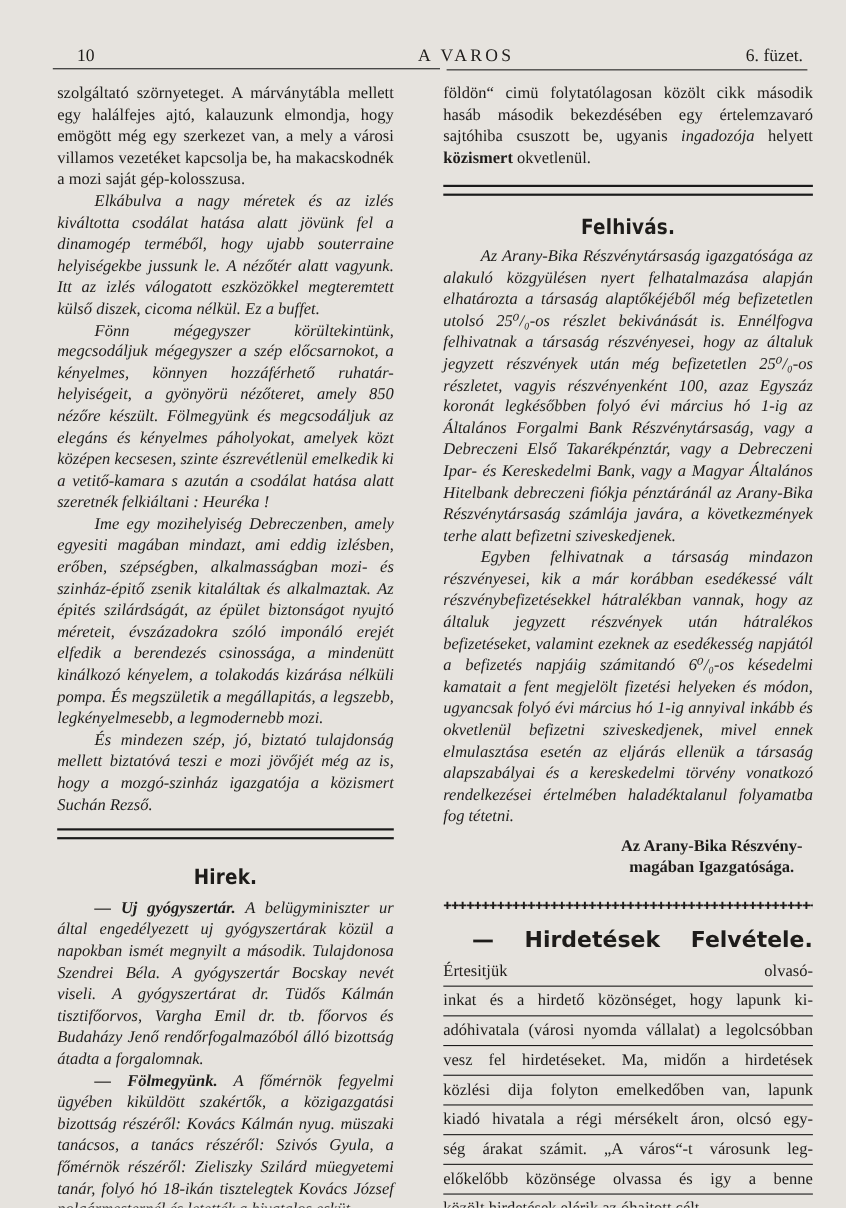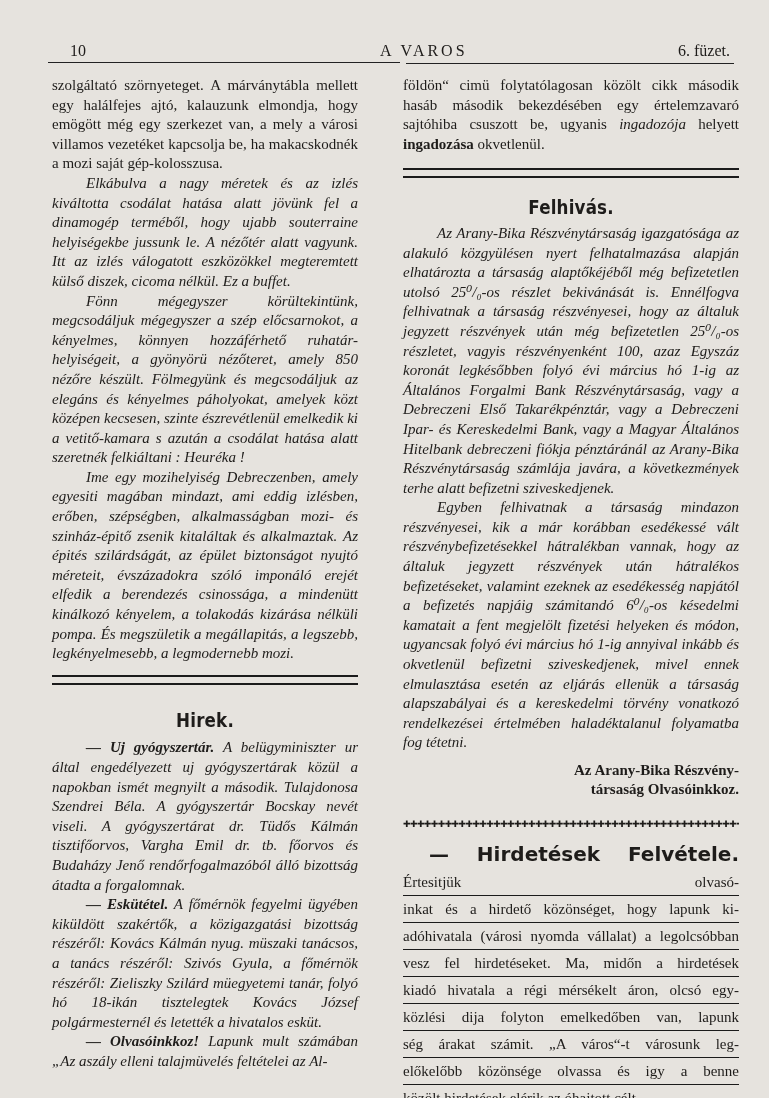--- a/index.html
+++ b/index.html
@@ -27,21 +27,21 @@
   .col p { margin:0; text-indent:0; hyphens:manual; }
   .col p.ind { text-indent:34px;font-style:italic; }
 
   .dbl { margin:11px 0 0 0; height:6px; border-top:2.4px solid #1b1b1b; border-bottom:2.4px solid #1b1b1b; }
   .heading {
     font-family:"DejaVu Sans","Liberation Sans",sans-serif; font-weight:bold;
     font-size:19px; text-align:center; letter-spacing:0.2px; transform:scaleX(0.88);
   }
   b.bold { font-weight:bold; }
   i.ital { font-style:italic; }
-  .sig { text-align:right; font-weight:bold; padding-left:152px; line-height:19px; margin-top:8px; }
+  .sig { text-align:center; font-weight:bold; padding-left:152px; line-height:19px; margin-top:8px; }
   .crosses { font-family:"DejaVu Sans",sans-serif; font-size:9px; letter-spacing:-0.6px; white-space:nowrap; overflow:hidden; font-weight:bold; }
   .ad p { margin:0; line-height:26px; border-bottom:1.8px solid #1b1b1b; text-align:justify; text-align-last:justify; }
   .ad p.last { text-align-last:left; display:inline-block; }
   .ad .adhead { font-family:"DejaVu Sans",sans-serif; font-weight:bold; font-size:20px; }
 </style>
 </head>
 <body>
 
 <div class="page">
 
@@ -51,51 +51,52 @@
     <span class="issue">6. füzet.</span>
     <div class="rule-l"></div>
     <div class="rule-r"></div>
   </div>
 
   <div class="col col-left">
     <p>szolgáltató szörnyeteget. A márványtábla mellett egy halálfejes ajtó, kalauzunk elmondja, hogy emögött még egy szerkezet van, a mely a városi villamos vezetéket kapcsolja be, ha makacskodnék a mozi saját gép-kolosszusa.</p>
     <p class="ind">Elkábulva a nagy méretek és az izlés kiváltotta csodálat hatása alatt jövünk fel a dinamogép terméből, hogy ujabb souterraine helyiségekbe jussunk le. A nézőtér alatt vagyunk. Itt az izlés válogatott eszközökkel megteremtett külső diszek, cicoma nélkül. Ez a buffet.</p>
     <p class="ind">Fönn mégegyszer körültekintünk, megcsodáljuk mégegyszer a szép előcsarnokot, a kényelmes, könnyen hozzáférhető ruhatár-helyiségeit, a gyönyörü nézőteret, amely 850 nézőre készült. Fölmegyünk és megcsodáljuk az elegáns és kényelmes páholyokat, amelyek közt középen kecsesen, szinte észrevétlenül emelkedik ki a vetitő-kamara s azután a csodálat hatása alatt szeretnék felkiáltani : Heuréka !</p>
     <p class="ind">Ime egy mozihelyiség Debreczenben, amely egyesiti magában mindazt, ami eddig izlésben, erőben, szépségben, alkalmasságban mozi- és szinház-épitő zsenik kitaláltak és alkalmaztak. Az épités szilárdságát, az épület biztonságot nyujtó méreteit, évszázadokra szóló imponáló erejét elfedik a berendezés csinossága, a mindenütt kinálkozó kényelem, a tolakodás kizárása nélküli pompa. És megszületik a megállapitás, a legszebb, legkényelmesebb, a legmodernebb mozi.</p>
+    <p class="ind">És mindezen szép, jó, biztató tulajdonság mellett biztatóvá teszi e mozi jövőjét még az is, hogy a mozgó-szinház igazgatója a közismert Suchán Rezső.</p>
     <div class="dbl"></div>
     <div class="heading" style="margin-top:26px;margin-bottom:8px;">Hirek.</div>
     <p class="ind">
       <b class="bold">— Uj gyógyszertár.</b><span> A belügyminiszter ur által engedélyezett uj gyógyszertárak közül a napokban ismét megnyilt a második. Tulajdonosa Szendrei Béla. A gyógyszertár Bocskay nevét viseli. A gyógyszertárat dr. Tüdős Kálmán tisztifőorvos, Vargha Emil dr. tb. főorvos és Budaházy Jenő rendőrfogalmazóból álló bizottság átadta a forgalomnak.</span>
     </p>
     <p class="ind">
-      <b class="bold">— Eskütétel.</b><span> A főmérnök fegyelmi ügyében kiküldött szakértők, a közigazgatási bizottság részéről: Kovács Kálmán nyug. müszaki tanácsos, a tanács részéről: Szivós Gyula, a főmérnök részéről: Zieliszky Szilárd müegyetemi tanár, folyó hó 18-ikán tisztelegtek Kovács József polgármesternél és letették a hivatalos esküt.</span>
+      <b class="bold">— Fölmegyünk.</b><span> A főmérnök fegyelmi ügyében kiküldött szakértők, a közigazgatási bizottság részéről: Kovács Kálmán nyug. müszaki tanácsos, a tanács részéről: Szivós Gyula, a főmérnök részéről: Zieliszky Szilárd müegyetemi tanár, folyó hó 18-ikán tisztelegtek Kovács József polgármesternél és letették a hivatalos esküt.</span>
     </p>
     <p class="ind">
       <b class="bold">— Olvasóinkkoz!</b><span> Lapunk mult számában „Az aszály elleni talajmüvelés feltételei az Al-</span>
     </p>
   </div>
 
   <div class="col col-right">
-    <p><span>földön“ cimü folytatólagosan közölt cikk második hasáb második bekezdésében egy értelemzavaró sajtóhiba csuszott be, ugyanis </span><i class="ital">ingadozója</i><span> helyett </span><b class="bold">ingadozása</b><span> okvetlenül.</span></p>
+    <p><span>földön“ cimü folytatólagosan közölt cikk második hasáb második bekezdésében egy értelemzavaró sajtóhiba csuszott be, ugyanis </span><i class="ital">ingadozója</i><span> helyett </span><b class="bold">közismert</b><span> okvetlenül.</span></p>
     <div class="dbl" style="margin-top:14px;"></div>
     <div class="heading" style="margin-top:20px;margin-bottom:6px;">Felhivás.</div>
     <p class="ind">Az Arany-Bika Részvénytársaság igazgatósága az alakuló közgyülésen nyert felhatalmazása alapján elhatározta a társaság alaptőkéjéből még befizetetlen utolsó 25⁰/₀-os részlet bekivánását is. Ennélfogva felhivatnak a társaság részvényesei, hogy az általuk jegyzett részvények után még befizetetlen 25⁰/₀-os részletet, vagyis részvényenként 100, azaz Egyszáz koronát legkésőbben folyó évi március hó 1-ig az Általános Forgalmi Bank Részvénytársaság, vagy a Debreczeni Első Takarékpénztár, vagy a Debreczeni Ipar- és Kereskedelmi Bank, vagy a Magyar Általános Hitelbank debreczeni fiókja pénztáránál az Arany-Bika Részvénytársaság számlája javára, a következmények terhe alatt befizetni sziveskedjenek.</p>
     <p class="ind">Egyben felhivatnak a társaság mindazon részvényesei, kik a már korábban esedékessé vált részvénybefizetésekkel hátralékban vannak, hogy az általuk jegyzett részvények után hátralékos befizetéseket, valamint ezeknek az esedékesség napjától a befizetés napjáig számitandó 6⁰/₀-os késedelmi kamatait a fent megjelölt fizetési helyeken és módon, ugyancsak folyó évi március hó 1-ig annyival inkább és okvetlenül befizetni sziveskedjenek, mivel ennek elmulasztása esetén az eljárás ellenük a társaság alapszabályai és a kereskedelmi törvény vonatkozó rendelkezései értelmében haladéktalanul folyamatba fog tétetni.</p>
     <div class="sig">
       <div>Az Arany-Bika Részvény-</div>
-      <div>társaság Olvasóinkkoz.</div>
+      <div>magában Igazgatósága.</div>
     </div>
     <div class="crosses" style="margin-top:16px;">✚✚✚✚✚✚✚✚✚✚✚✚✚✚✚✚✚✚✚✚✚✚✚✚✚✚✚✚✚✚✚✚✚✚✚✚✚✚✚✚✚✚✚✚✚✚✚✚✚✚✚✚✚✚✚✚✚✚✚✚✚✚✚✚</div>
     <div class="ad" style="margin-top:6px;">
       <p style="text-indent:26px;"><span class="adhead">— Hirdetések Felvétele.</span><span> Értesitjük olvasó-</span></p>
       <p>inkat és a hirdető közönséget, hogy lapunk ki-</p>
       <p>adóhivatala (városi nyomda vállalat) a legolcsóbban</p>
       <p>vesz fel hirdetéseket. Ma, midőn a hirdetések</p>
+      <p>közlési dija folyton emelkedőben van, lapunk</p>
       <p>kiadó hivatala a régi mérsékelt áron, olcsó egy-</p>
-      <p>közlési dija folyton emelkedőben van, lapunk</p>
       <p>ség árakat számit. „A város“-t városunk leg-</p>
       <p>előkelőbb közönsége olvassa és igy a benne</p>
       <p class="last">közölt hirdetések elérik az óhajtott célt.</p>
     </div>
     <div class="crosses" style="margin-top:12px;">✚✚✚✚✚✚✚✚✚✚✚✚✚✚✚✚✚✚✚✚✚✚✚✚✚✚✚✚✚✚✚✚✚✚✚✚✚✚✚✚✚✚✚✚✚✚✚✚✚✚✚✚✚✚✚✚✚✚✚✚✚✚✚✚</div>
   </div>
 
 </div>
 
 </body></html>

